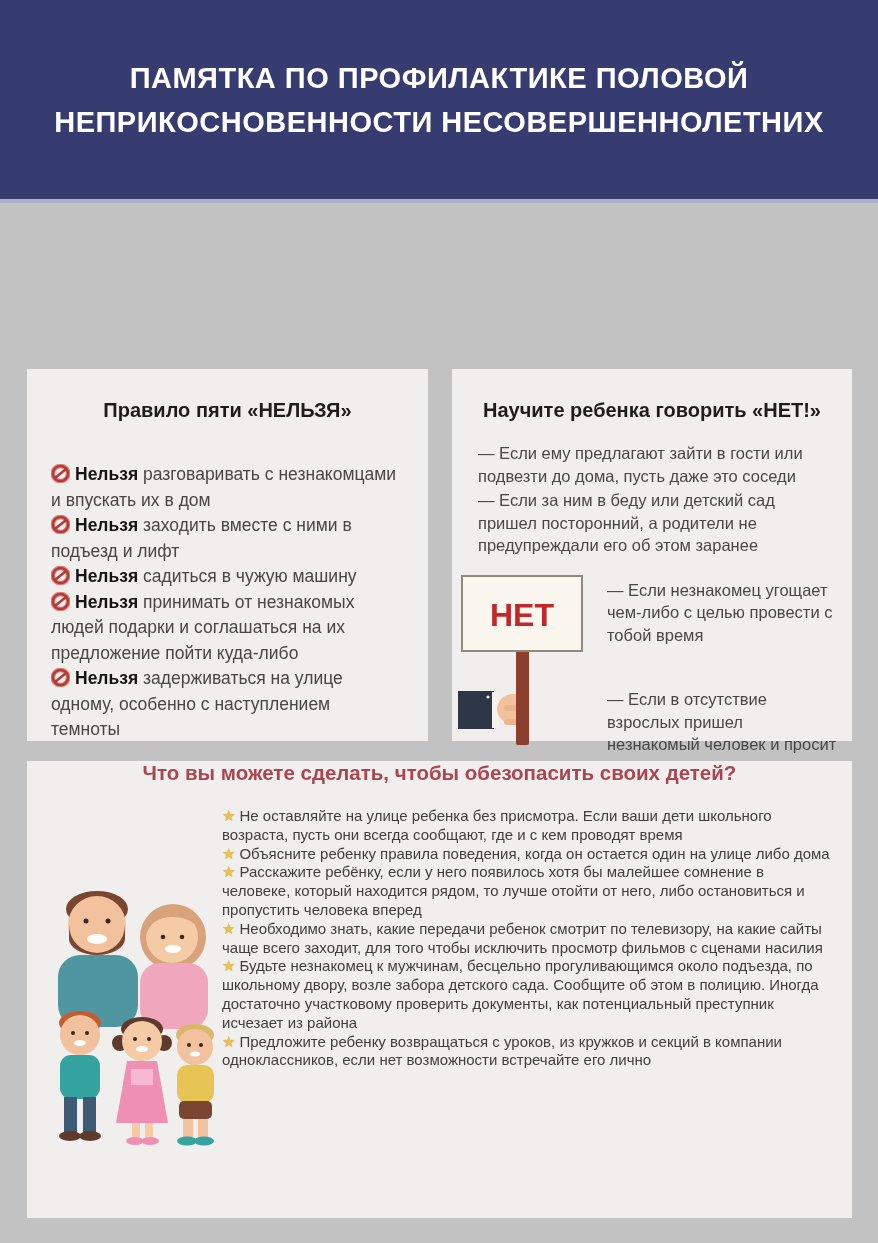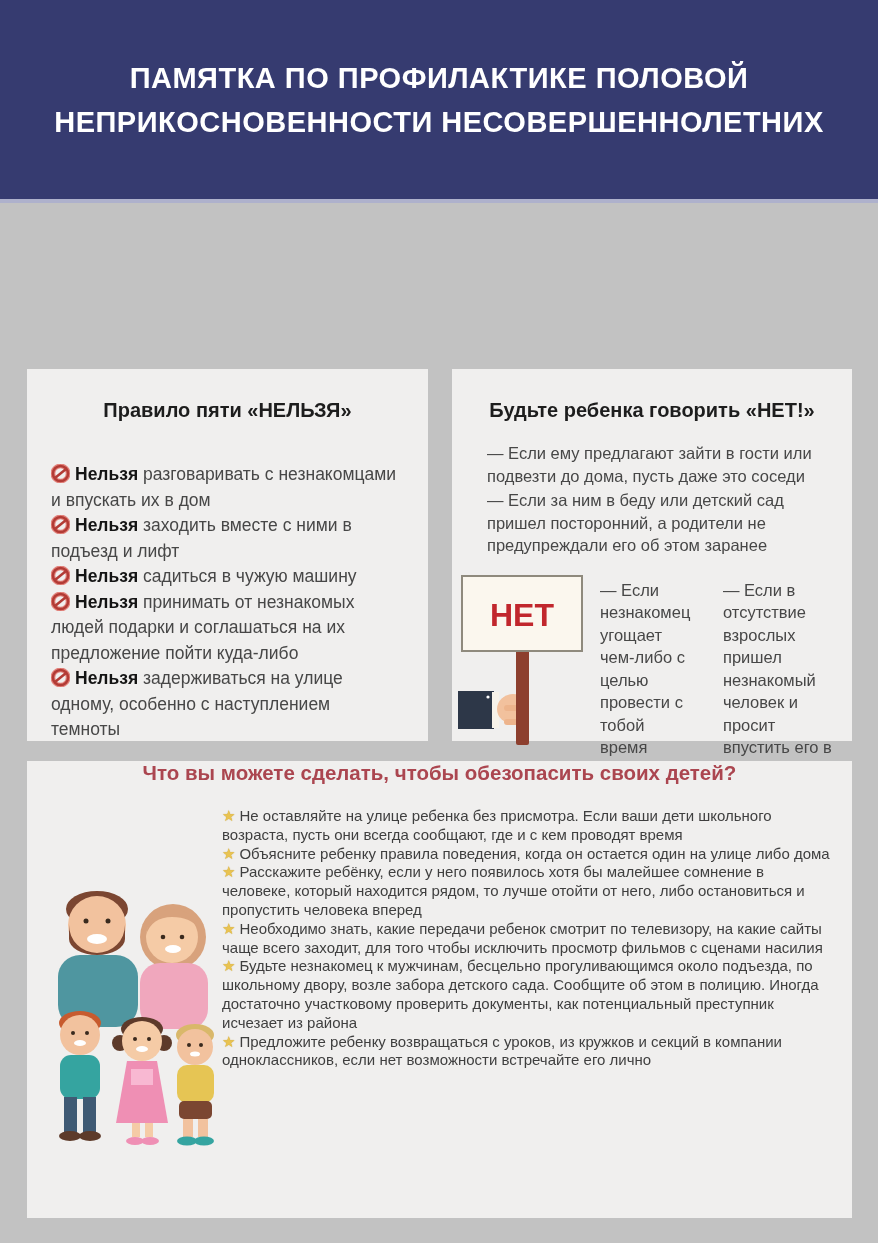--- a/index.html
+++ b/index.html
@@ -26,25 +26,25 @@
   .card-right { width:400px; }
   .card-title {
     margin-top:30px; text-align:center; font-weight:bold; font-size:20px; color:#1d1d1d;
   }
   
   .rules-list { margin:40px 26px 0 24px; }
   .rules-list p { font-size:17.5px; line-height:25.5px; color:#474747; }
   .rules-list b { color:#141414; }
   .ban-icon { display:inline-block; width:19px; height:19px; vertical-align:-3px; margin-right:5px; }
   
-  .no-items-top { margin:20px 24px 0 35px; }
+  .no-items-top { margin:20px 24px 0 26px; }
   .no-items-top p { font-size:16.5px; line-height:22.5px; color:#474747; margin-bottom:2px; }
   .sign-row { display:flex; margin-top:16px; padding-left:6px; }
   .sign-illustration { flex:0 0 130px; }
-  .no-items-bottom { margin-left:12px; padding:6px 14px 0 0; display:flex; gap:30px; }
+  .no-items-bottom { margin-left:19px; padding:6px 14px 0 0; display:flex; flex-direction:column; gap:42px; }
   .no-items-bottom p { font-size:16.5px; line-height:22.5px; color:#474747; }
   
   .gap-mid { height:20px; }
   .bottom-card { margin:0 26px 0 27px; height:457px; background:#f0efee; position:relative; }
   .safety-title {
     text-align:center; font-weight:bold; font-size:20.5px; color:#ab4650;
   }
   .family-illustration { position:absolute; left:18px; top:112px; }
   .safety-list { margin:22px 22px 0 195px; }
   .safety-list p { font-size:15px; line-height:18.8px; color:#3f3f3f; }
@@ -89,21 +89,21 @@
               </svg></span><b>Нельзя</b><span> принимать от незнакомых людей подарки и соглашаться на их предложение пойти куда-либо</span></p>
         <p><span class="ban-icon"><svg width="19" height="19" viewBox="0 0 20 20">
                 <circle cx="10" cy="10" r="8" fill="none" stroke="#e2837c" stroke-width="5"></circle>
                 <circle cx="10" cy="10" r="8" fill="none" stroke="#b23b35" stroke-width="2.6"></circle>
                 <line x1="4.5" y1="14.5" x2="15.5" y2="5.5" stroke="#b23b35" stroke-width="2.6"></line>
               </svg></span><b>Нельзя</b><span> задерживаться на улице одному, особенно с наступлением темноты</span></p>
       </div>
     </div>
 
     <div class="card card-right">
-      <div class="card-title">Будьте ребенка говорить «НЕТ!»</div>
+      <div class="card-title">Научите ребенка говорить «НЕТ!»</div>
       <div class="no-items-top">
         <p>— Если ему предлагают зайти в гости или подвезти до дома, пусть даже это соседи</p>
         <p>— Если за ним в беду или детский сад пришел посторонний, а родители не предупреждали его об этом заранее</p>
       </div>
       <div class="sign-row">
         <div class="sign-illustration">
           <svg width="130" height="172" viewBox="0 0 130 172">
 
             <rect x="0" y="118" width="36" height="38" fill="#2d3748"></rect>
             <circle cx="30" cy="124" r="1.6" fill="#ffffff"></circle>

